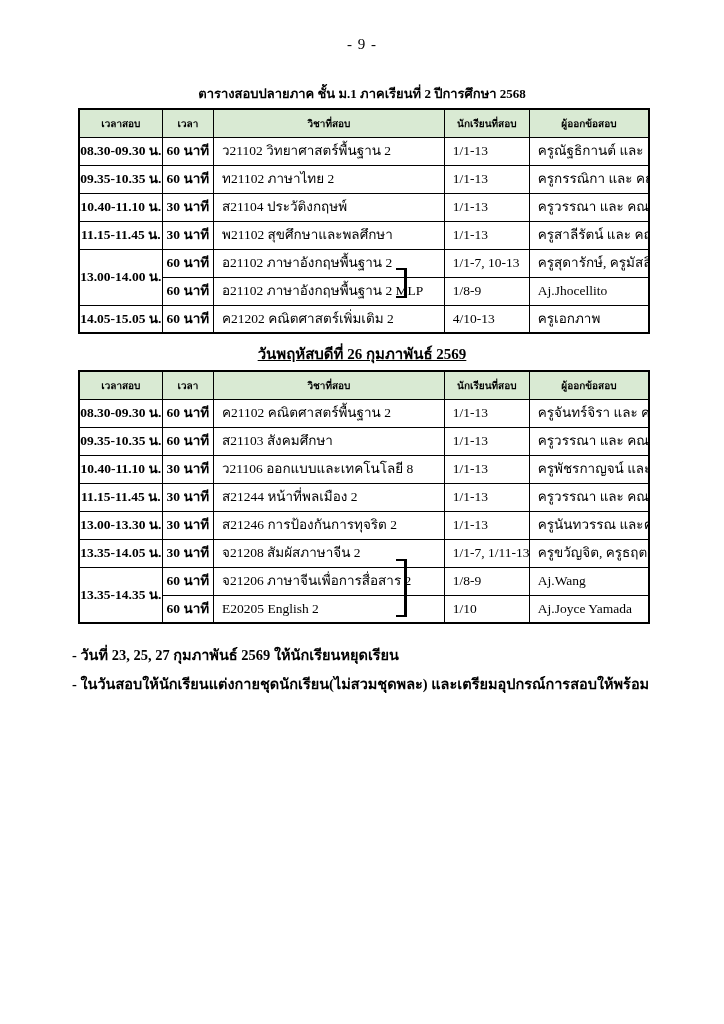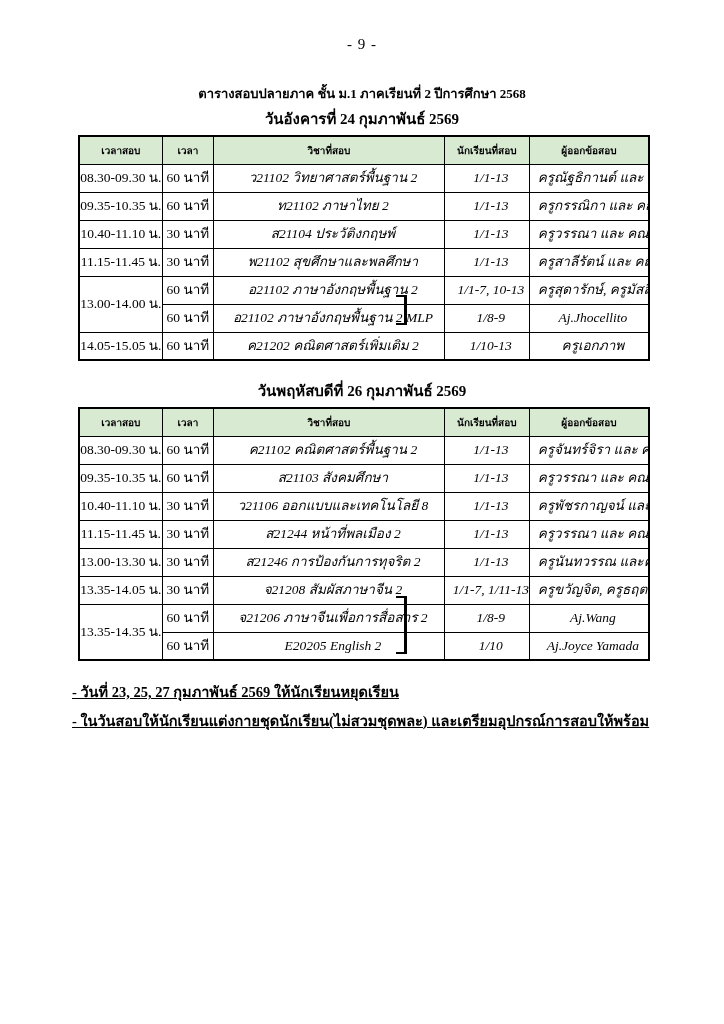--- a/index.html
+++ b/index.html
@@ -24,21 +24,21 @@
     text-align: center;
     font-size: 13px;
     font-weight: bold;
   }
   .date-title {
     margin-top: 3px;
     text-align: center;
     font-size: 15px;
     font-weight: bold;
   }
-  .date-title.second { margin-top: 18px; }
+  .date-title.second { margin-top: 8px; text-decoration: underline; }
   .table-wrap {
     position: relative;
     width: 572px;
     margin: 4px auto 0 78px;
   }
   table.exam {
     width: 100%;
     border-collapse: collapse;
     border: 2px solid var(--border-color, #000);
     table-layout: fixed;
@@ -51,55 +51,53 @@
     line-height: 1.15;
     overflow: hidden;
     white-space: nowrap;
   }
   table.exam th {
     background: var(--header-bg, #d9ead3);
     font-weight: bold;
     text-align: center;
     font-size: 10px;
   }
-  td.c { text-align: center; }
-  td.l { text-align: center; padding-left: 8px; font-style: italic; }
+  td.c { text-align: center; font-weight: bold; }
+  td.l { text-align: left; padding-left: 8px; }
   .col-time { width: 14.6%; }
   .col-dur  { width: 9.0%; }
   .col-subj { width: 40.5%; }
   .col-stud { width: 14.9%; }
   .col-exam { width: 21.0%; }
   .bracket {
     position: absolute;
     width: 11px;
     border-top: 2px solid var(--border-color, #000);
     border-bottom: 2px solid var(--border-color, #000);
     border-right: 3px solid var(--border-color, #000);
     pointer-events: none;
   }
   .bracket-t1 { left: 318px; top: 160px; height: 30px; }
   .bracket-t2 { left: 318px; top: 189px; height: 58px; }
   .notes {
     margin: 22px 0 0 72px;
     font-size: 14.5px;
     font-weight: bold;
-    text-decoration: underline;
   }
   .notes .note-line { margin-bottom: 9px; line-height: 1.35; }
 </style>
 </head>
 <body>
 
 <div class="page">
 
   <div class="page-number">- 9 -</div>
 
   <div class="doc-title">ตารางสอบปลายภาค  ชั้น ม.1  ภาคเรียนที่ 2 ปีการศึกษา 2568</div>
 
-  <div class="date-title">วันอังคารที่ 24 กุมภาพันธ์ 2569</div>
 
   <div class="table-wrap">
     <table class="exam">
       <colgroup>
         <col class="col-time">
           <col class="col-dur">
           <col class="col-subj">
           <col class="col-stud">
           <col class="col-exam">
       </colgroup>
@@ -151,21 +149,21 @@
         <tr>
           <td class="c">60 นาที</td>
           <td class="l">อ21102 ภาษาอังกฤษพื้นฐาน 2 MLP</td>
           <td class="l">1/8-9</td>
           <td class="l">Aj.Jhocellito</td>
         </tr>
         <tr>
           <td class="c">14.05-15.05 น.</td>
           <td class="c">60 นาที</td>
           <td class="l">ค21202 คณิตศาสตร์เพิ่มเติม 2</td>
-          <td class="l">1/10-13</td>
+          <td class="l">4/10-13</td>
           <td class="l">ครูเอกภาพ</td>
         </tr>
       </tbody>
     </table>
     <div class="bracket bracket-t1"></div>
   </div>
 
   <div class="date-title second">วันพฤหัสบดีที่ 26 กุมภาพันธ์ 2569</div>
 
   <div class="table-wrap">

